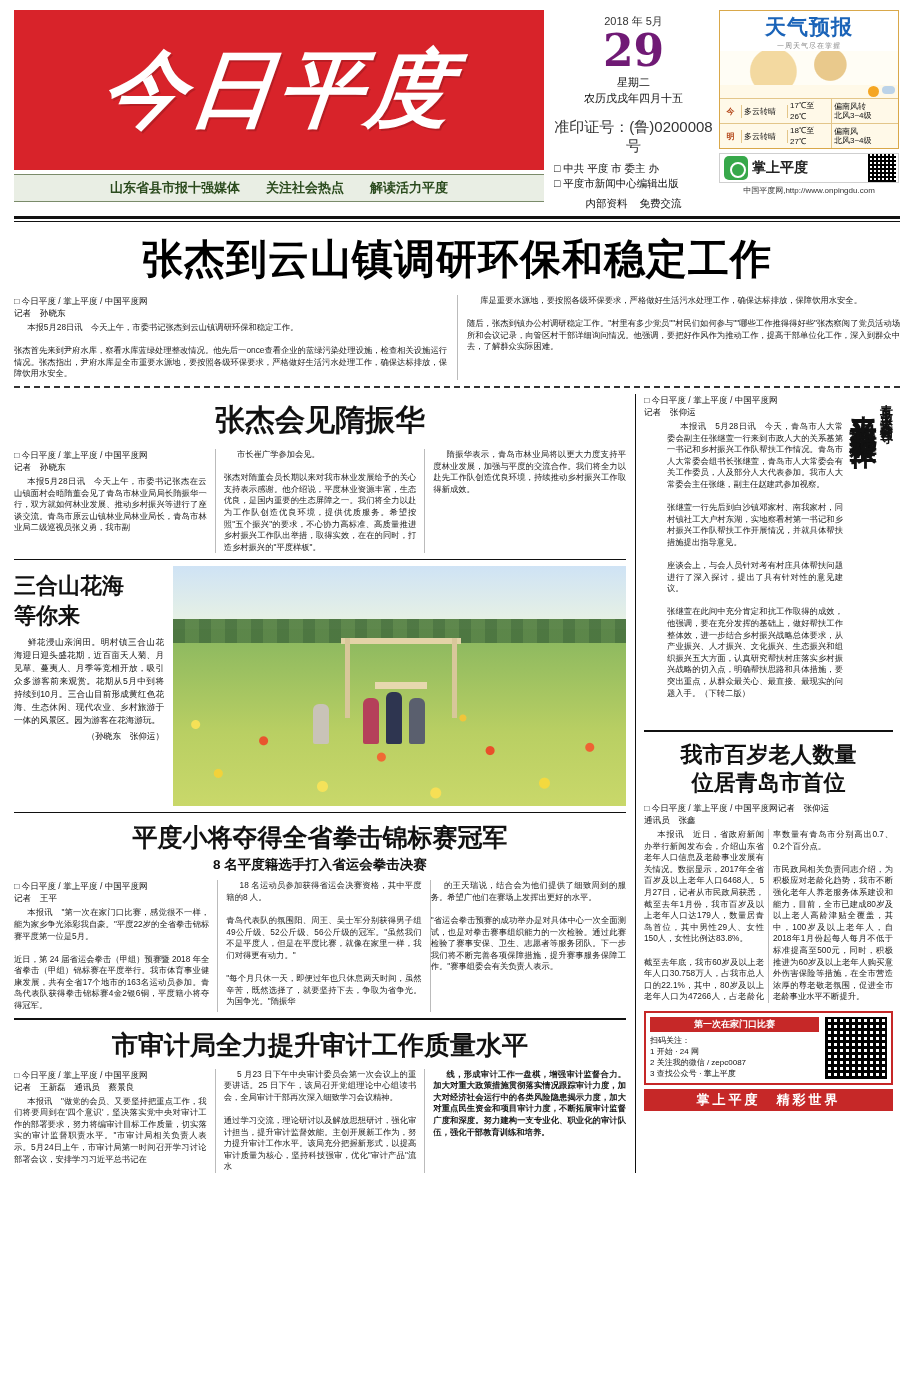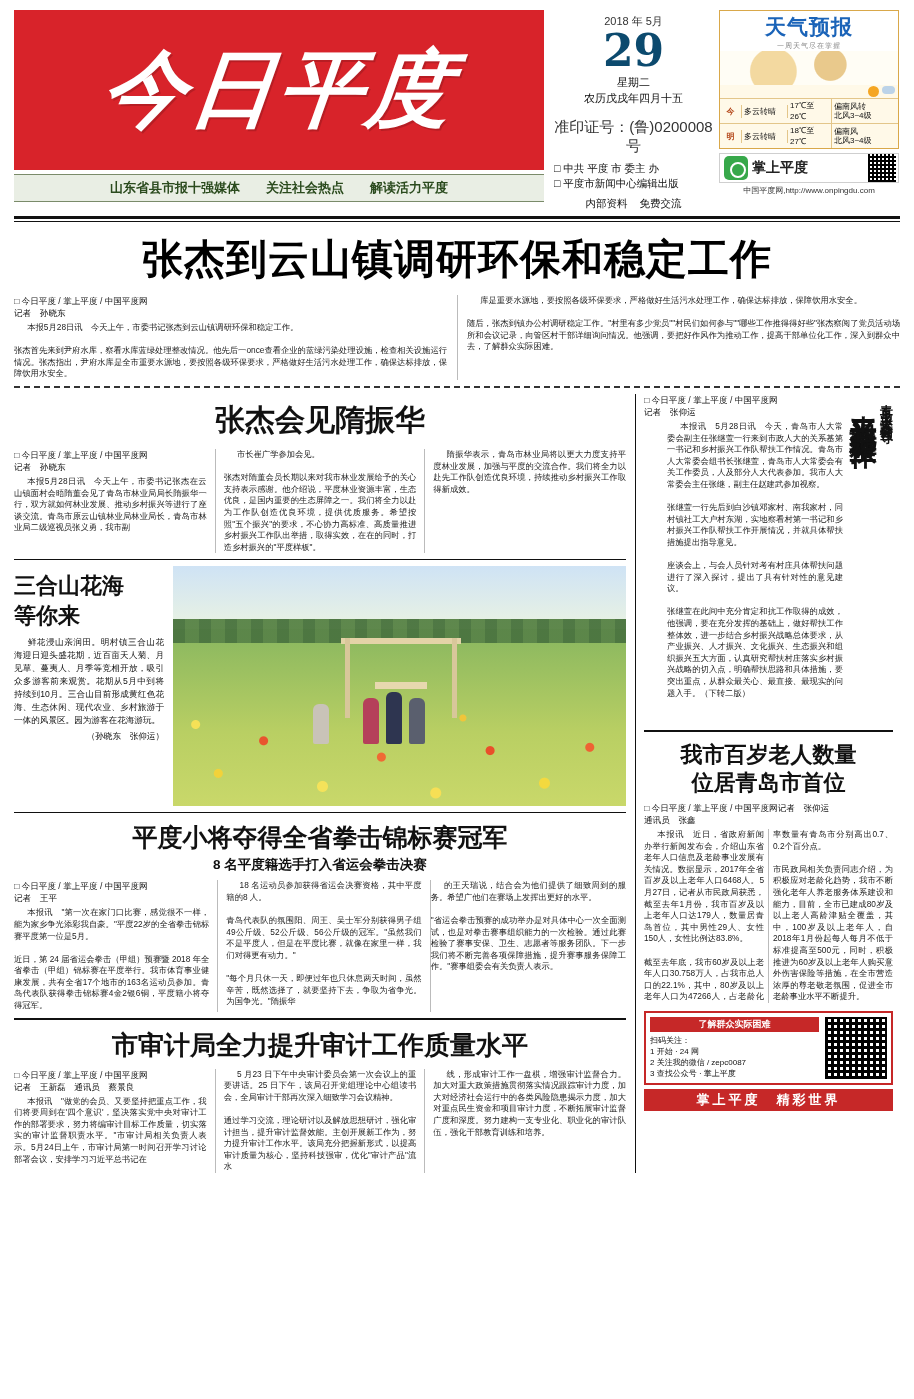--- a/index.html
+++ b/index.html
@@ -32,21 +32,21 @@
   .mast-slogan-bar {
     margin-top:4px; width:530px; height:28px;
     background:#e9eee4; border-top:1px solid #7a8b6a; border-bottom:1px solid #7a8b6a;
     display:flex; align-items:center; justify-content:center; gap:26px;
     font-size:13px; color:#2b4b1e; font-weight:bold;
   }
 
   .mast-mid { width:175px; padding:4px 6px 0 10px; text-align:center; }
   .mast-date { font-size:11px; color:#333; }
   .mast-bigday {
-    color:#0c4a6e; font-size:44px; font-weight:bold; line-height:44px;
+    color:#701a75; font-size:44px; font-weight:bold; line-height:44px;
     font-family:"DejaVu Serif", serif;
   }
   .mast-week { font-size:11px; margin-top:2px; }
   .mast-lunar { font-size:11px; margin-top:1px; }
   .mast-license { font-size:15px; margin-top:12px; color:#333; }
   .mast-org { margin-top:5px; font-size:10.5px; text-align:left; line-height:15px; }
   .mast-org div { white-space:nowrap; }
   .mast-inner { margin-top:6px; font-size:10.5px; display:flex; justify-content:center; gap:12px;}
 
   .mast-right { width:180px; }
@@ -376,21 +376,21 @@
             <div>记者　王新磊　通讯员　蔡景良</div>
           </div>
           <div class="body-text" style="white-space: pre-line;">本报讯　"做党的会员、又要坚持把重点工作，我们将要周到在'四个意识'，坚决落实党中央对审计工作的部署要求，努力将编审计目标工作质量，切实落实的审计监督职责水平。"市审计局相关负责人表示。5月24日上午，市审计局第一时间召开学习讨论部署会议，安排学习习近平总书记在</div>
         </div>
         <div class="col vline" style="padding-left:8px">
           <div class="body-text" style="white-space: pre-line;">5 月23 日下午中央审计委员会第一次会议上的重要讲话。25 日下午，该局召开党组理论中心组读书会，全局审计干部再次深入细致学习会议精神。
 
 通过学习交流，理论研讨以及解放思想研讨，强化审计担当，提升审计监督效能。主创开展新工作为，努力提升审计工作水平。该局充分把握新形式，以提高审计质量为核心，坚持科技强审，优化"审计产品"流水</div>
         </div>
         <div class="col vline" style="padding-left:8px">
-          <div class="body-text" style="white-space: pre-line;">线，形成审计工作一盘棋，增强审计监督合力。加大对重大政策措施贯彻落实情况跟踪审计力度，加大对经济社会运行中的各类风险隐患揭示力度，加大对重点民生资金和项目审计力度，不断拓展审计监督广度和深度。努力建构一支专业化、职业化的审计队伍，强化干部教育训练和培养。</div>
+          <div class="body-text" style="white-space: pre-line; font-weight: bold;">线，形成审计工作一盘棋，增强审计监督合力。加大对重大政策措施贯彻落实情况跟踪审计力度，加大对经济社会运行中的各类风险隐患揭示力度，加大对重点民生资金和项目审计力度，不断拓展审计监督广度和深度。努力建构一支专业化、职业化的审计队伍，强化干部教育训练和培养。</div>
         </div>
       </div>
     </div>
 
     <div class="sec2-right">
 
       <div style="display:flex; gap:6px;">
         <div style="flex:1">
           <div class="meta">
             <div class="box">今日平度 / 掌上平度 / 中国平度网</div>
@@ -419,21 +419,21 @@
         <div>通讯员　张鑫</div>
       </div>
       <div class="body-text" style="column-count: 2; column-gap: 9px; column-rule: 1px solid rgb(187, 187, 187); white-space: pre-line;">本报讯　近日，省政府新闻办举行新闻发布会，介绍山东省老年人口信息及老龄事业发展有关情况。数据显示，2017年全省百岁及以上老年人口6468人。5月27日，记者从市民政局获悉，截至去年1月份，我市百岁及以上老年人口达179人，数量居青岛首位，其中男性29人、女性150人，女性比例达83.8%。
 
 截至去年底，我市60岁及以上老年人口30.758万人，占我市总人口的22.1%，其中，80岁及以上老年人口为47266人，占老龄化率数量有青岛市分别高出0.7、0.2个百分点。
 
 市民政局相关负责同志介绍，为积极应对老龄化趋势，我市不断强化老年人养老服务体系建设和能力，目前，全市已建成80岁及以上老人高龄津贴全覆盖，其中，100岁及以上老年人，自2018年1月份起每人每月不低于标准提高至500元，同时，积极推进为60岁及以上老年人购买意外伤害保险等措施，在全市营造浓厚的尊老敬老氛围，促进全市老龄事业水平不断提升。</div>
 
       <div class="ad-box">
         <div class="ad-right">
-          <div class="ad-title">了解群众实际困难</div>
+          <div class="ad-title">第一次在家门口比赛</div>
           <div class="ad-lines">
             <div>扫码关注：</div>
             <div>1 开始 · 24 网</div>
             <div>2 关注我的微信 / zepc0087</div>
             <div>3 查找公众号 · 掌上平度</div>
           </div>
         </div>
         <div class="ad-qr"></div>
       </div>
       <div class="ad-foot">掌上平度　精彩世界</div>

